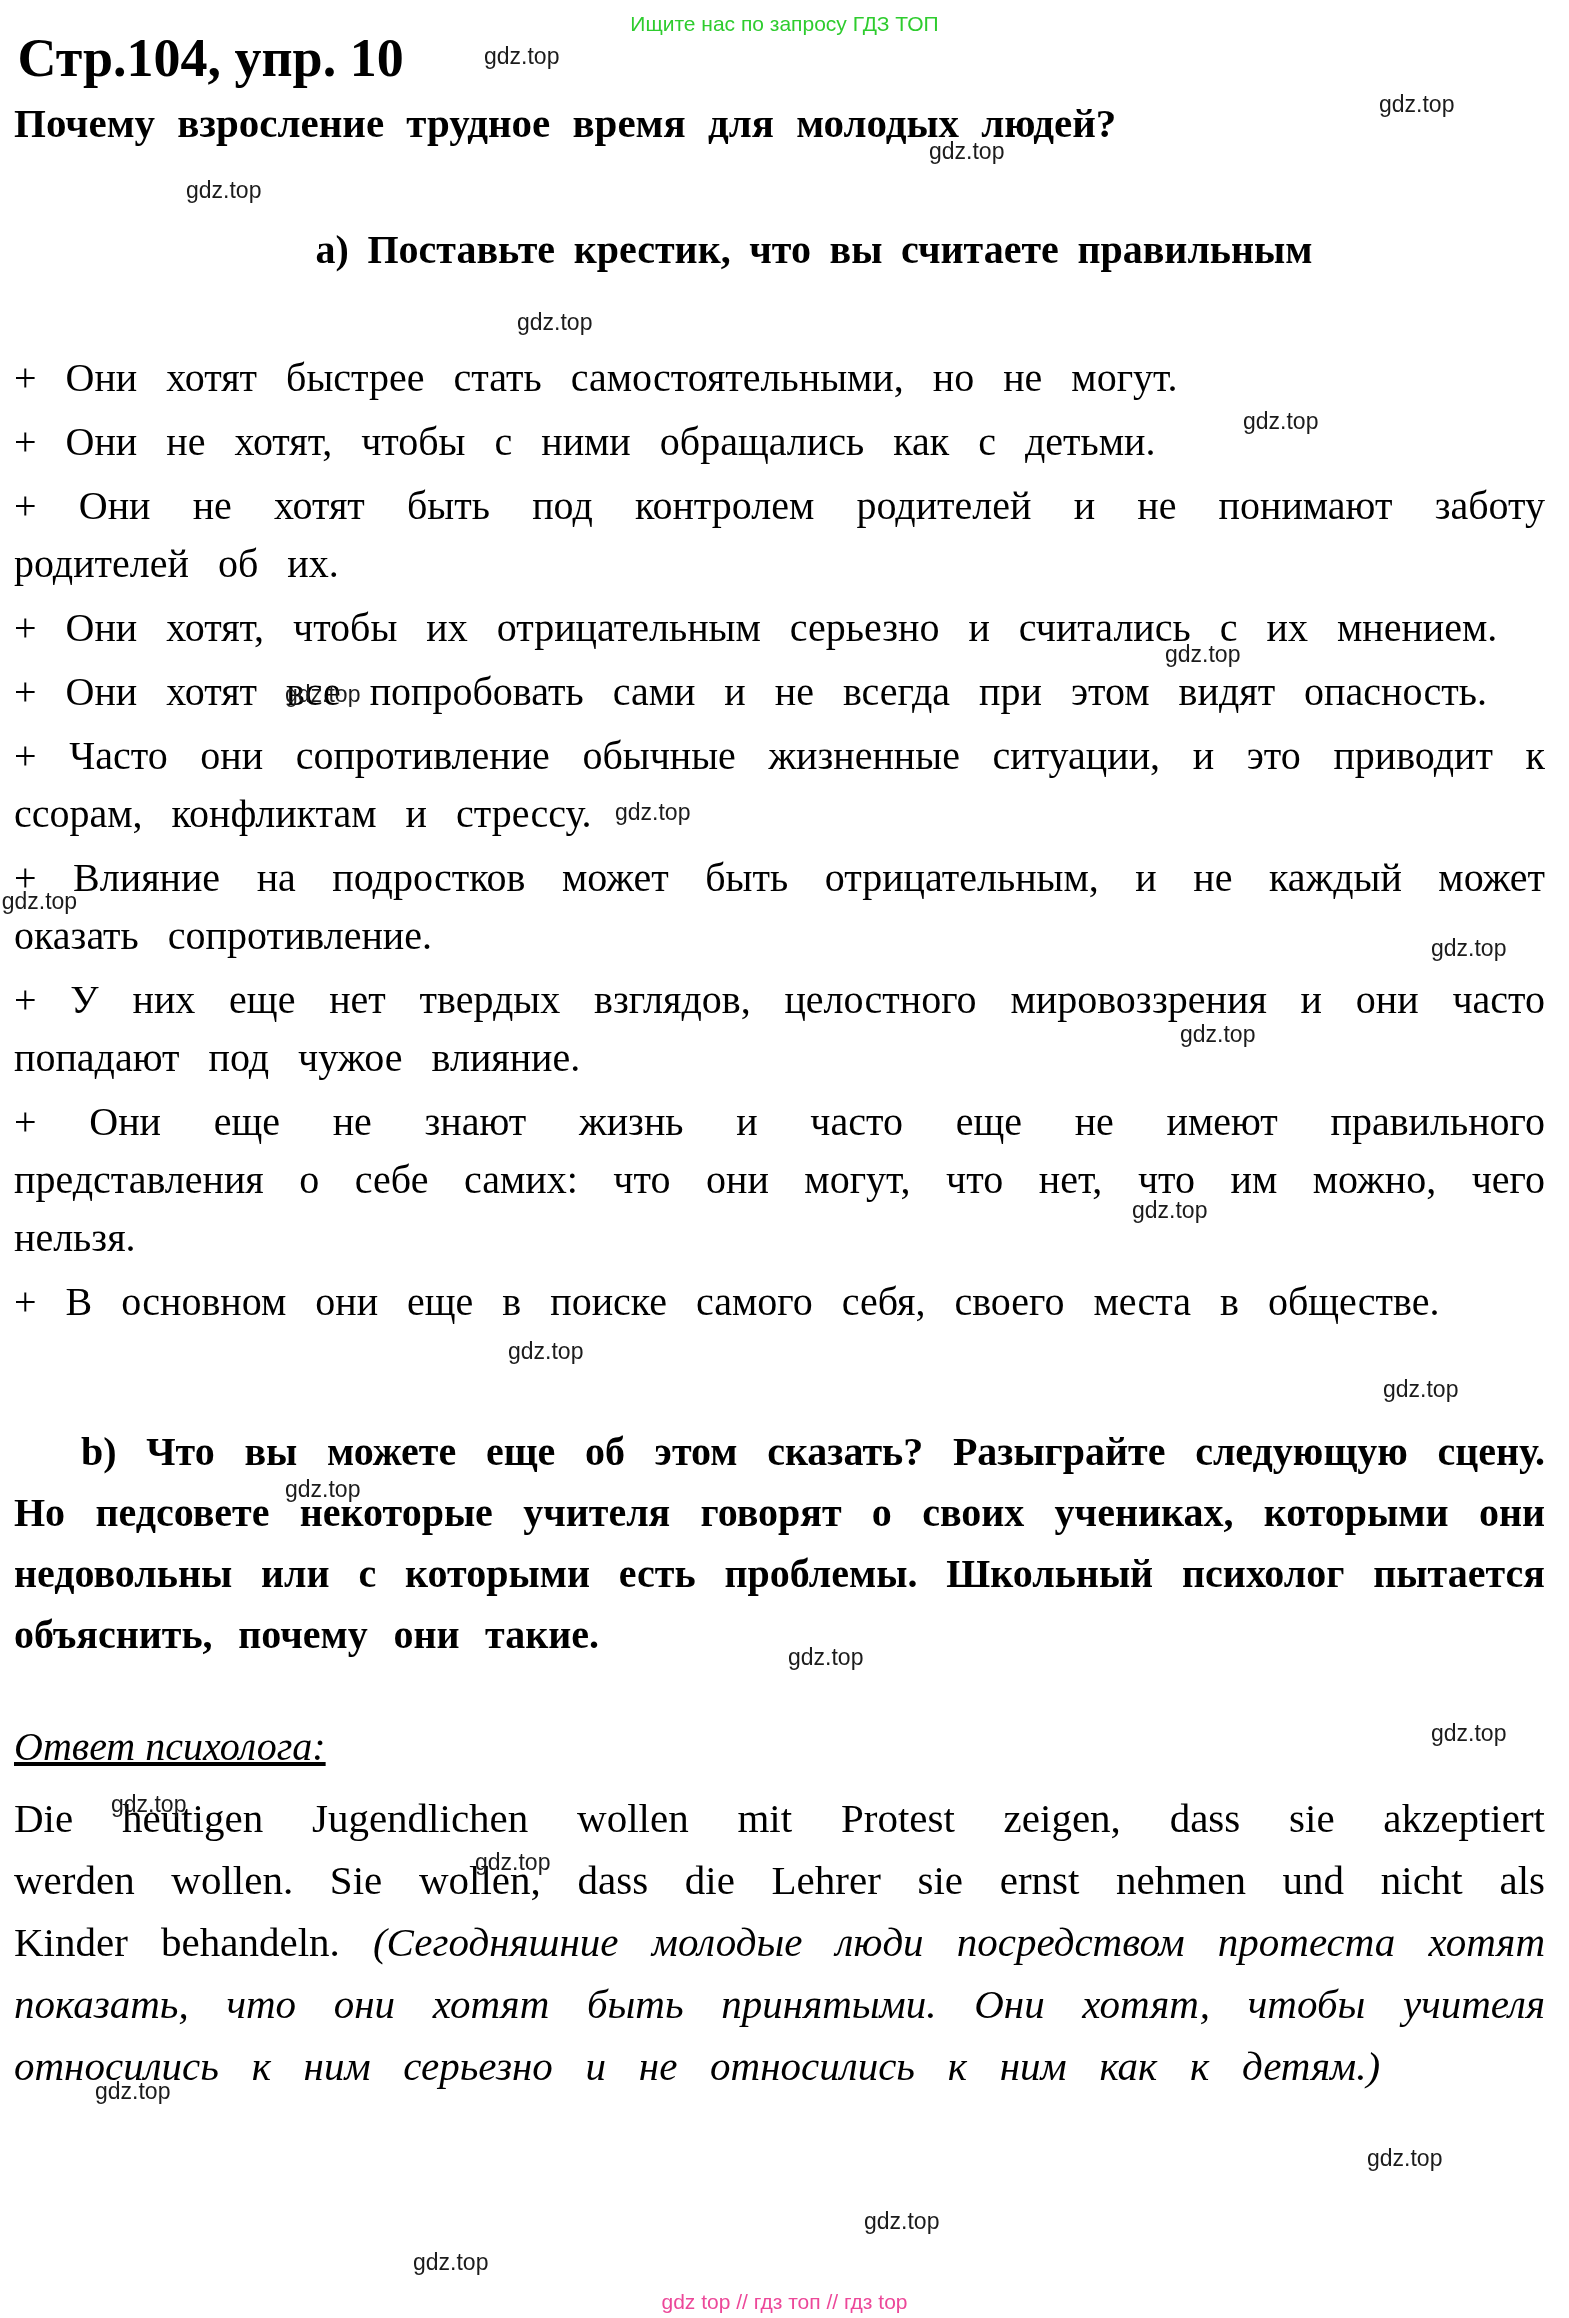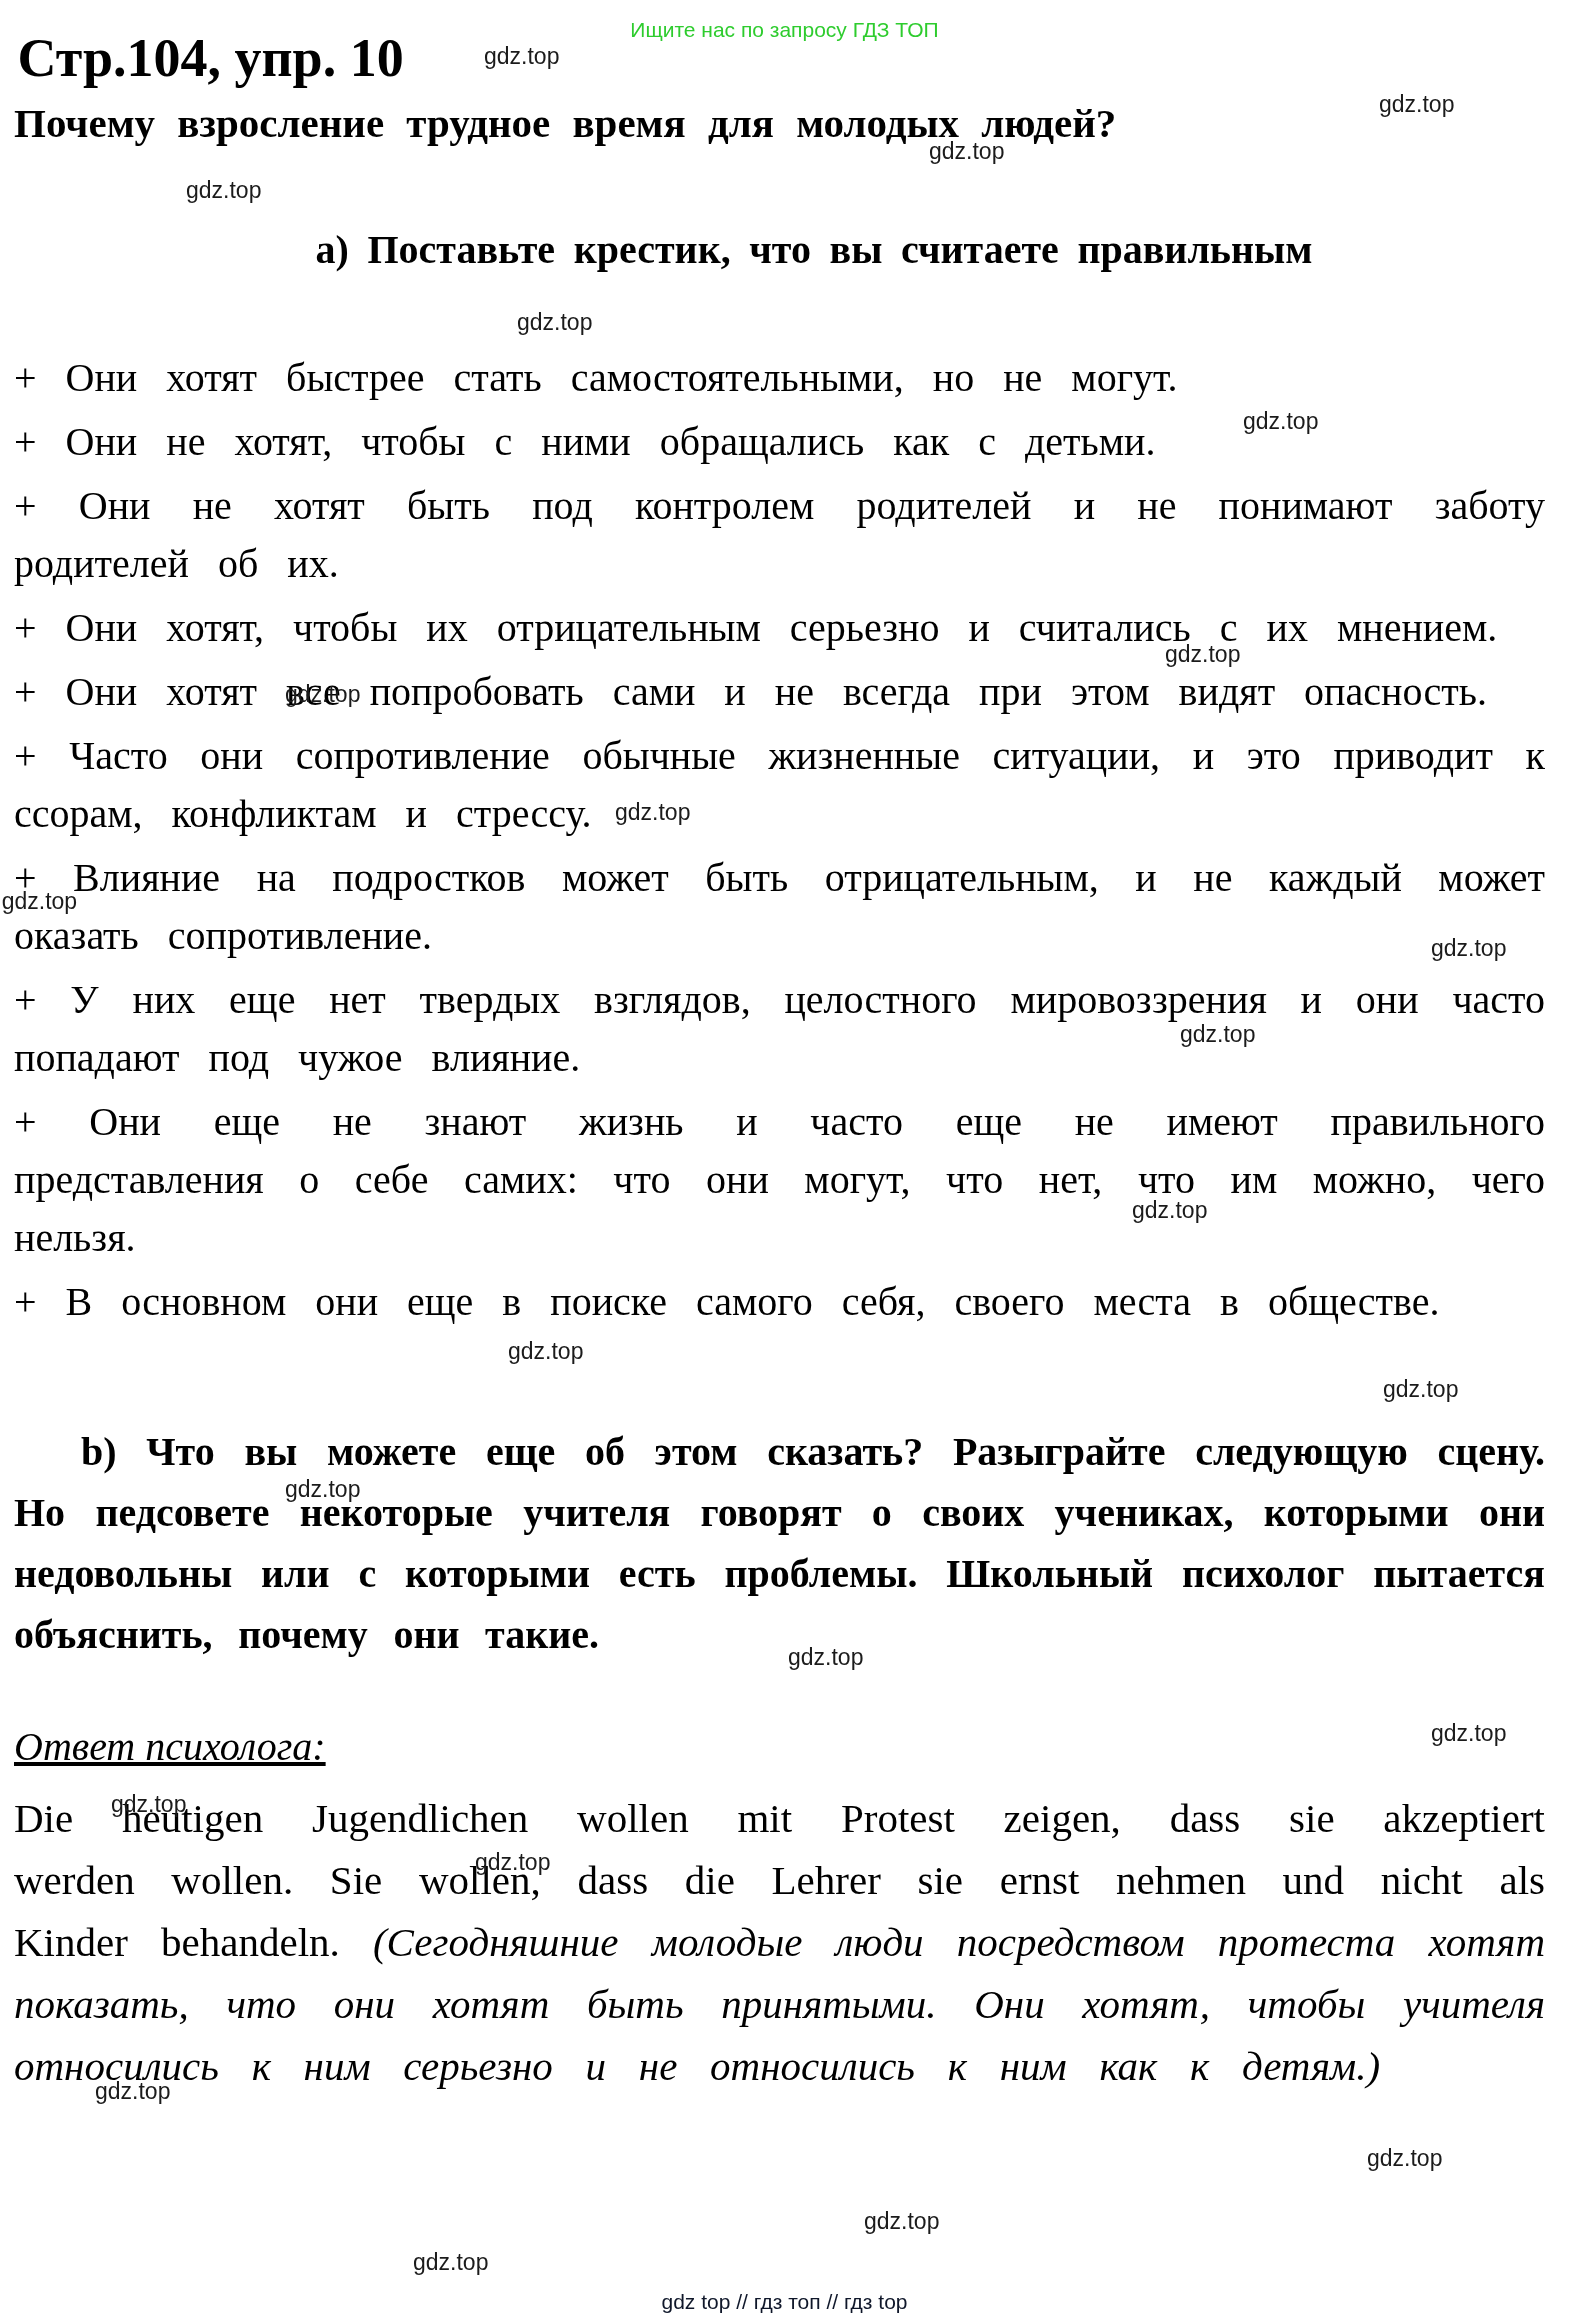--- a/index.html
+++ b/index.html
@@ -11,21 +11,21 @@
     background: #ffffff;
     color: #000000;
     font-family: "Liberation Serif", "DejaVu Serif", serif;
     overflow: hidden;
     box-sizing: border-box;
     padding: 0 24px 0 14px;
   }
 
   .promo-header {
     position: absolute;
-    top: 18px;
+    top: 12px;
     left: 0;
     width: 1569px;
     text-align: center;
     font-family: "Liberation Sans", "DejaVu Sans", sans-serif;
     font-size: 21px;
     letter-spacing: 0px;
   }
 
   .page-title {
     margin: 29px 0 0 3.5px;
@@ -140,21 +140,21 @@
 
   <h3 class="section-b-heading">b) Что вы можете еще об этом сказать? Разыграйте следующую сцену. Но педсовете некоторые учителя говорят о своих учениках, которыми они недовольны или с которыми есть проблемы. Школьный психолог пытается объяснить, почему они такие.</h3>
 
   <p class="answer-label">Ответ психолога:</p>
 
   <p class="answer-paragraph">
     <span>Die heutigen Jugendlichen wollen mit Protest zeigen, dass sie akzeptiert werden wollen. Sie wollen, dass die Lehrer sie ernst nehmen und nicht als Kinder behandeln.</span>
     <span class="answer-translation">(Сегодняшние молодые люди посредством протеста хотят показать, что они хотят быть принятыми. Они хотят, чтобы учителя относились к ним серьезно и не относились к ним как к детям.)</span>
   </p>
 
-  <div class="promo-footer" style="color: #0f172a;">gdz top // гдз топ // гдз top</div>
+  <div class="promo-footer" style="color: #ec4899;">gdz top // гдз топ // гдз top</div>
 
 <span class="watermark" style="left: 484px; top: 43px; color: rgb(27, 27, 27);">gdz.top</span>
     <span class="watermark" style="left: 1379px; top: 91px; color: rgb(27, 27, 27);">gdz.top</span>
     <span class="watermark" style="left: 929px; top: 138px; color: rgb(27, 27, 27);">gdz.top</span>
     <span class="watermark" style="left: 186px; top: 177px; color: rgb(27, 27, 27);">gdz.top</span>
     <span class="watermark" style="left: 517px; top: 309px; color: rgb(27, 27, 27);">gdz.top</span>
     <span class="watermark" style="left: 1243px; top: 408px; color: rgb(27, 27, 27);">gdz.top</span>
     <span class="watermark" style="left: 1165px; top: 641px; color: rgb(27, 27, 27);">gdz.top</span>
     <span class="watermark" style="left: 285px; top: 681px; color: rgb(27, 27, 27);">gdz.top</span>
     <span class="watermark" style="left: 615px; top: 799px; color: rgb(27, 27, 27);">gdz.top</span>

